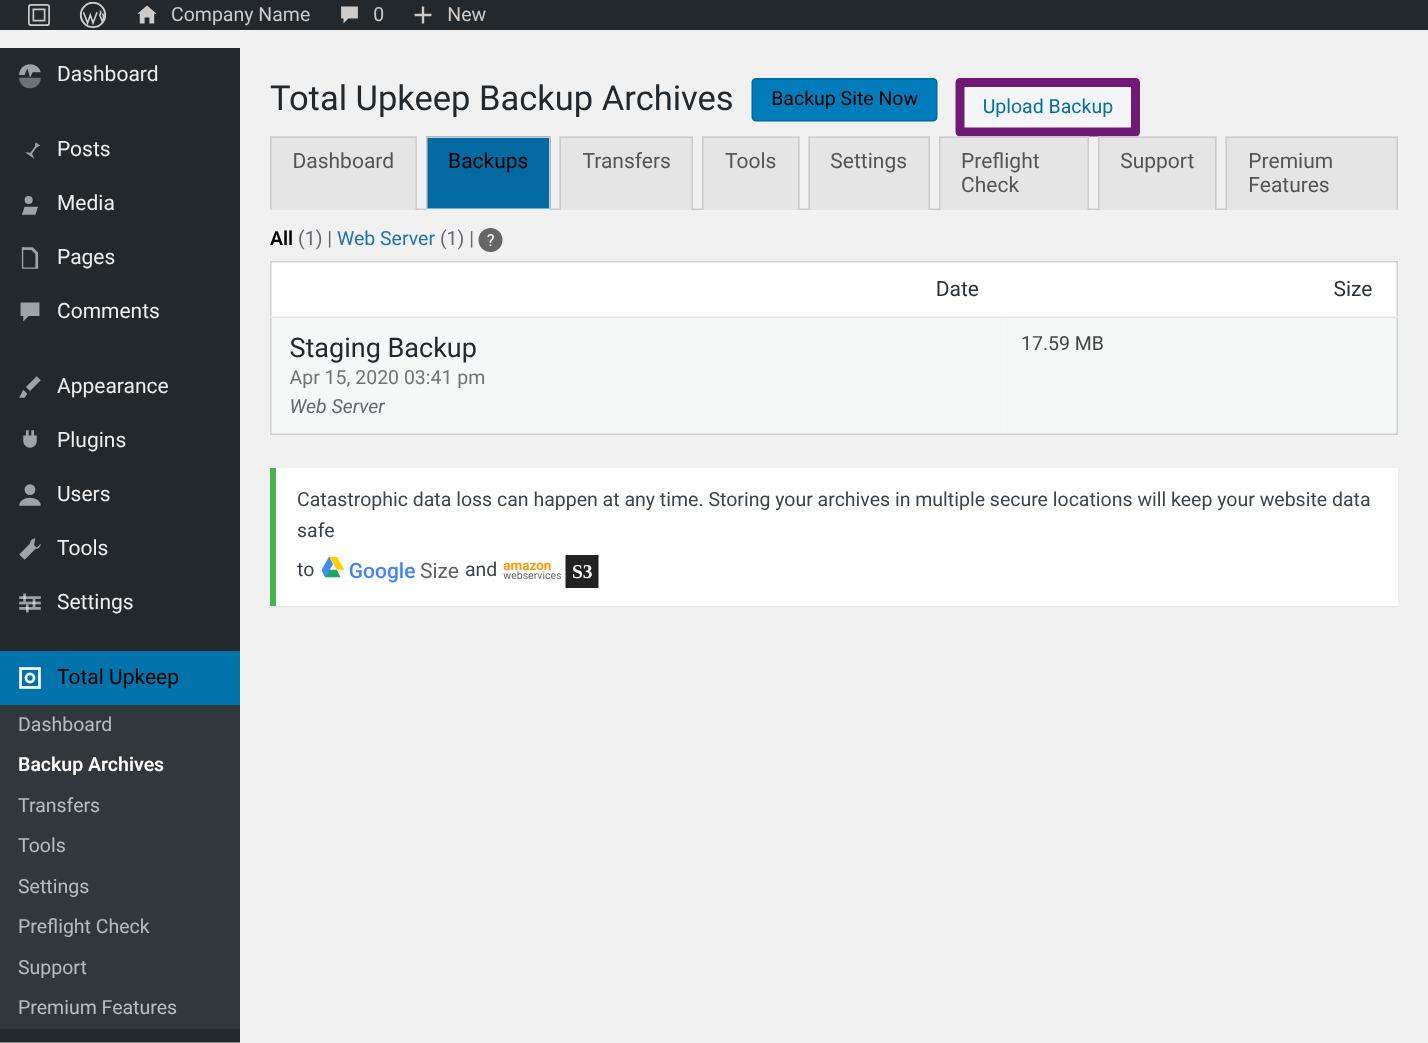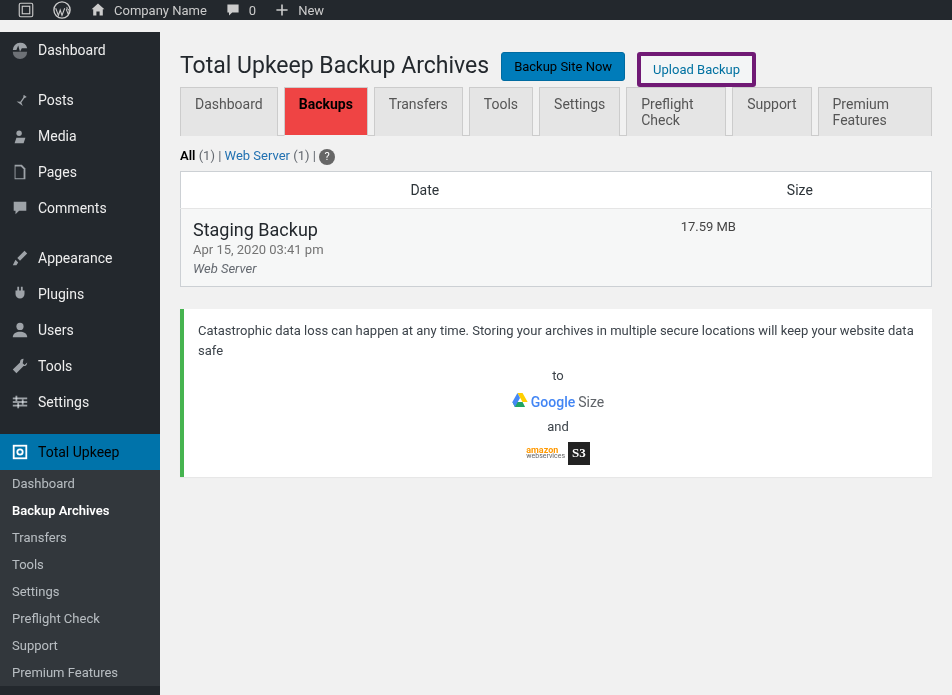--- a/index.html
+++ b/index.html
@@ -20,41 +20,41 @@
     .menu-sep { height: 14px; }
     .submenu { background: #32373c; }
     .submenu-item { padding: 6px 12px; font-size: 13px; color: rgba(240,245,250,0.7); cursor: pointer; }
     .submenu-item.current { color: #fff; font-weight: 600; }
 
     
     .content { position: absolute; top: 32px; left: 160px; right: 0; bottom: 0; padding: 10px 20px 20px 20px; background: #f1f1f1; overflow: hidden; }
     .page-header { display: flex; align-items: flex-start; gap: 12px; padding-top: 10px; }
     .page-title { font-size: 23px; font-weight: 400; color: #23282d; }
     .btn-primary { background: #007cba; color: #000000; border: 1px solid #006ba1; padding: 6px 12px; font-size: 13px; cursor: pointer; border-radius: 3px; }
-    .btn-secondary { background: #f3f5f6; color: #0071a1; border: 4px solid #701a75; padding: 6px 12px; font-size: 13px; cursor: pointer; border-radius: 3px; }
+    .btn-secondary { background: #f3f5f6; color: #0071a1; border: 6px solid #701a75; padding: 6px 12px; font-size: 13px; cursor: pointer; border-radius: 3px; }
 
     .nav-tabs { display: flex; gap: 6px; border-bottom: 1px solid #ccc; }
     .nav-tab { background: #e5e5e5; border: 1px solid #ccc; border-bottom: none; padding: 8px 14px; font-size: 14px; color: #555; cursor: pointer; margin-bottom: -1px; }
-    .nav-tab.active { background: #ef4444; border-bottom: 1px solid #f1f1f1; color: #000; font-weight: 700; }
+    .nav-tab.active { background: #0369a1; border-bottom: 1px solid #f1f1f1; color: #000; font-weight: 400; }
 
     .subsub { margin: 12px 0 6px 0; font-size: 13px; color: #646970; }
     .subsub a { color: #2271b1; text-decoration: none; cursor: pointer; }
     .subsub .current { color: #000; font-weight: 600; }
     .subsub .count { color: #646970; }
     .help-icon { display: inline-flex; width:16px; height:16px; background:#666; color:#fff; border-radius:50%; font-size:11px; align-items:center; justify-content:center; vertical-align: middle; }
 
     .archive-table { width: 100%; border: 1px solid #ccd0d4; background: #fff; border-collapse: collapse; }
-    .archive-table th { text-align: center; font-weight: 400; padding: 10px 16px; border-bottom: 1px solid #e5e5e5; font-size: 14px; color: #2c3338; }
+    .archive-table th { text-align: right; font-weight: 400; padding: 10px 16px; border-bottom: 1px solid #e5e5e5; font-size: 14px; color: #2c3338; }
     .archive-table td { padding: 10px 12px; vertical-align: top; font-size: 13px; }
     .archive-table tbody tr { background: #f6f7f7; }
     .backup-name { font-size: 18px; color: #23282d; }
     .backup-date { font-size: 13px; color: #737373; margin-top: 2px; }
     .backup-loc { font-style: italic; color: #646970; margin-top: 4px; }
 
-    .notice { border-left: 4px solid #46b450; background: #fff; padding: 12px 14px; margin-top: 22px; box-shadow: 0 1px 1px rgba(0,0,0,0.04); font-size: 13px; color: #3c434a; display: flex; align-items: center; flex-wrap: wrap; gap: 4px; line-height: 1.6; flex-direction: column; }
+    .notice { border-left: 4px solid #46b450; background: #fff; padding: 12px 14px; margin-top: 22px; box-shadow: 0 1px 1px rgba(0,0,0,0.04); font-size: 13px; color: #3c434a; display: flex; align-items: center; flex-wrap: wrap; gap: 4px; line-height: 1.6; }
     .gd-badge { display:inline-flex; align-items:center; gap:3px; font-size:14px; }
     .s3-badge { display:inline-flex; align-items:center; gap:3px; font-size:13px; }
     .s3-box { background:#222; color:#fff; padding:1px 4px; font-weight:700; font-size:13px;font-family:Liberation Serif, serif; }
   </style>
 </head>
 <body>
 
 <div class="admin-bar">
   <div class="admin-bar-item">
     <span class="admin-bar-icon">

